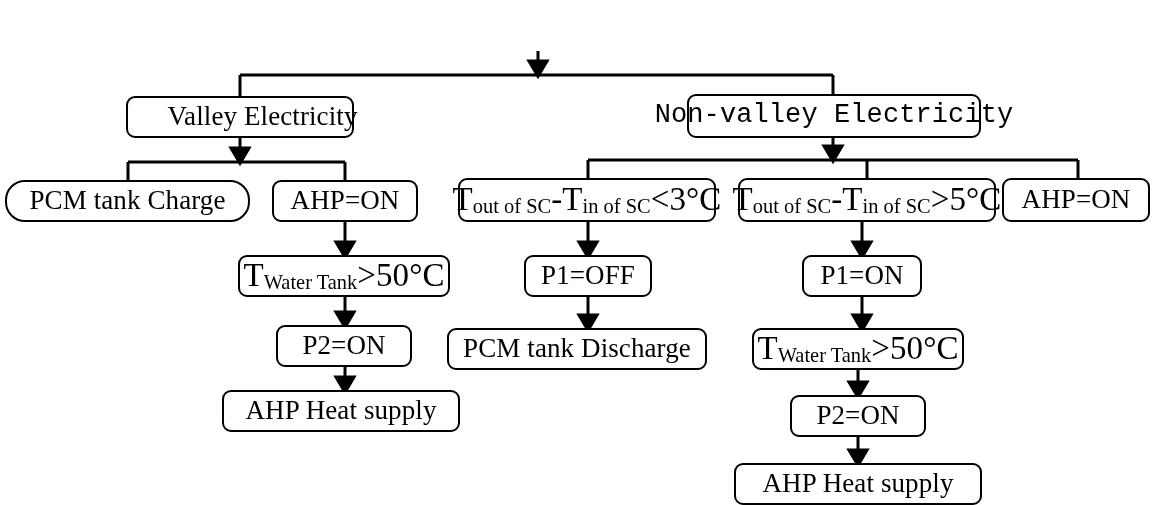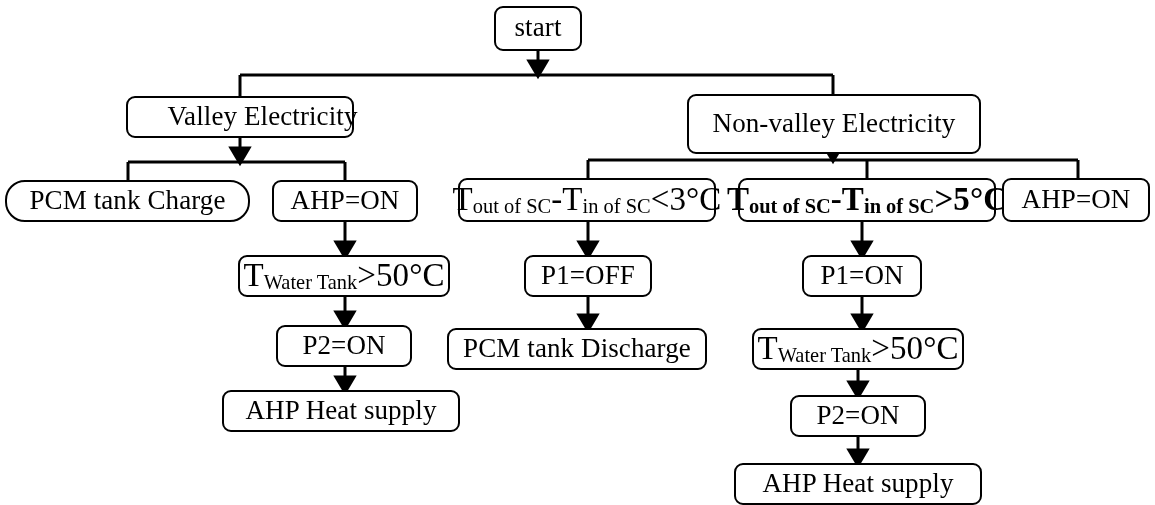--- a/index.html
+++ b/index.html
@@ -88,45 +88,42 @@
       <line x1="588" y1="222" x2="588" y2="250" marker-end="url(#ah)"></line>
       <line x1="588" y1="297" x2="588" y2="323" marker-end="url(#ah)"></line>
 
       <line x1="862" y1="222" x2="862" y2="250" marker-end="url(#ah)"></line>
       <line x1="862" y1="297" x2="862" y2="323" marker-end="url(#ah)"></line>
       <line x1="858" y1="370" x2="858" y2="390" marker-end="url(#ah)"></line>
       <line x1="858" y1="437" x2="858" y2="458" marker-end="url(#ah)"></line>
     </g>
   </svg>
 
-  <div class="node f28" style="left:494px;top:6px;width:88px;height:45px;">
-    <span class="txt">start</span>
-  </div>
 
   <div class="node f28" style="left:126px;top:96px;width:228px;height:42px;padding-left:45px;">
     <span class="txt">Valley Electricity</span>
   </div>
 
-  <div class="node f28" style="left:687px;top:94px;width:294px;height:60px;">
+  <div class="node f28" style="left:687px;top:94px;width:294px;height:44px;font-family:Liberation Mono, monospace;">
     <span class="txt">Non-valley Electricity</span>
   </div>
 
   <div class="node f28" style="left:5px;top:180px;width:245px;height:42px;border-radius:20px;">
     <span class="txt">PCM tank Charge</span>
   </div>
 
   <div class="node f28" style="left:272px;top:180px;width:146px;height:42px;">
     <span class="txt">AHP=ON</span>
   </div>
 
   <div class="node f26" style="left:458px;top:178px;width:258px;height:44px;">
     <span class="txt">T<sub>out of SC</sub>-T<sub>in of SC</sub>&lt;3°C</span>
   </div>
 
-  <div class="node f26" style="left:738px;top:178px;width:258px;height:44px;font-weight:bold;">
+  <div class="node f26" style="left:738px;top:178px;width:258px;height:44px;">
     <span class="txt">T<sub>out of SC</sub>-T<sub>in of SC</sub>&gt;5°C</span>
   </div>
 
   <div class="node f28" style="left:1002px;top:178px;width:148px;height:44px;">
     <span class="txt">AHP=ON</span>
   </div>
 
   <div class="node f26" style="left:238px;top:255px;width:212px;height:42px;">
     <span class="txt">T<sub>Water Tank</sub>&gt;50°C</span>
   </div>

